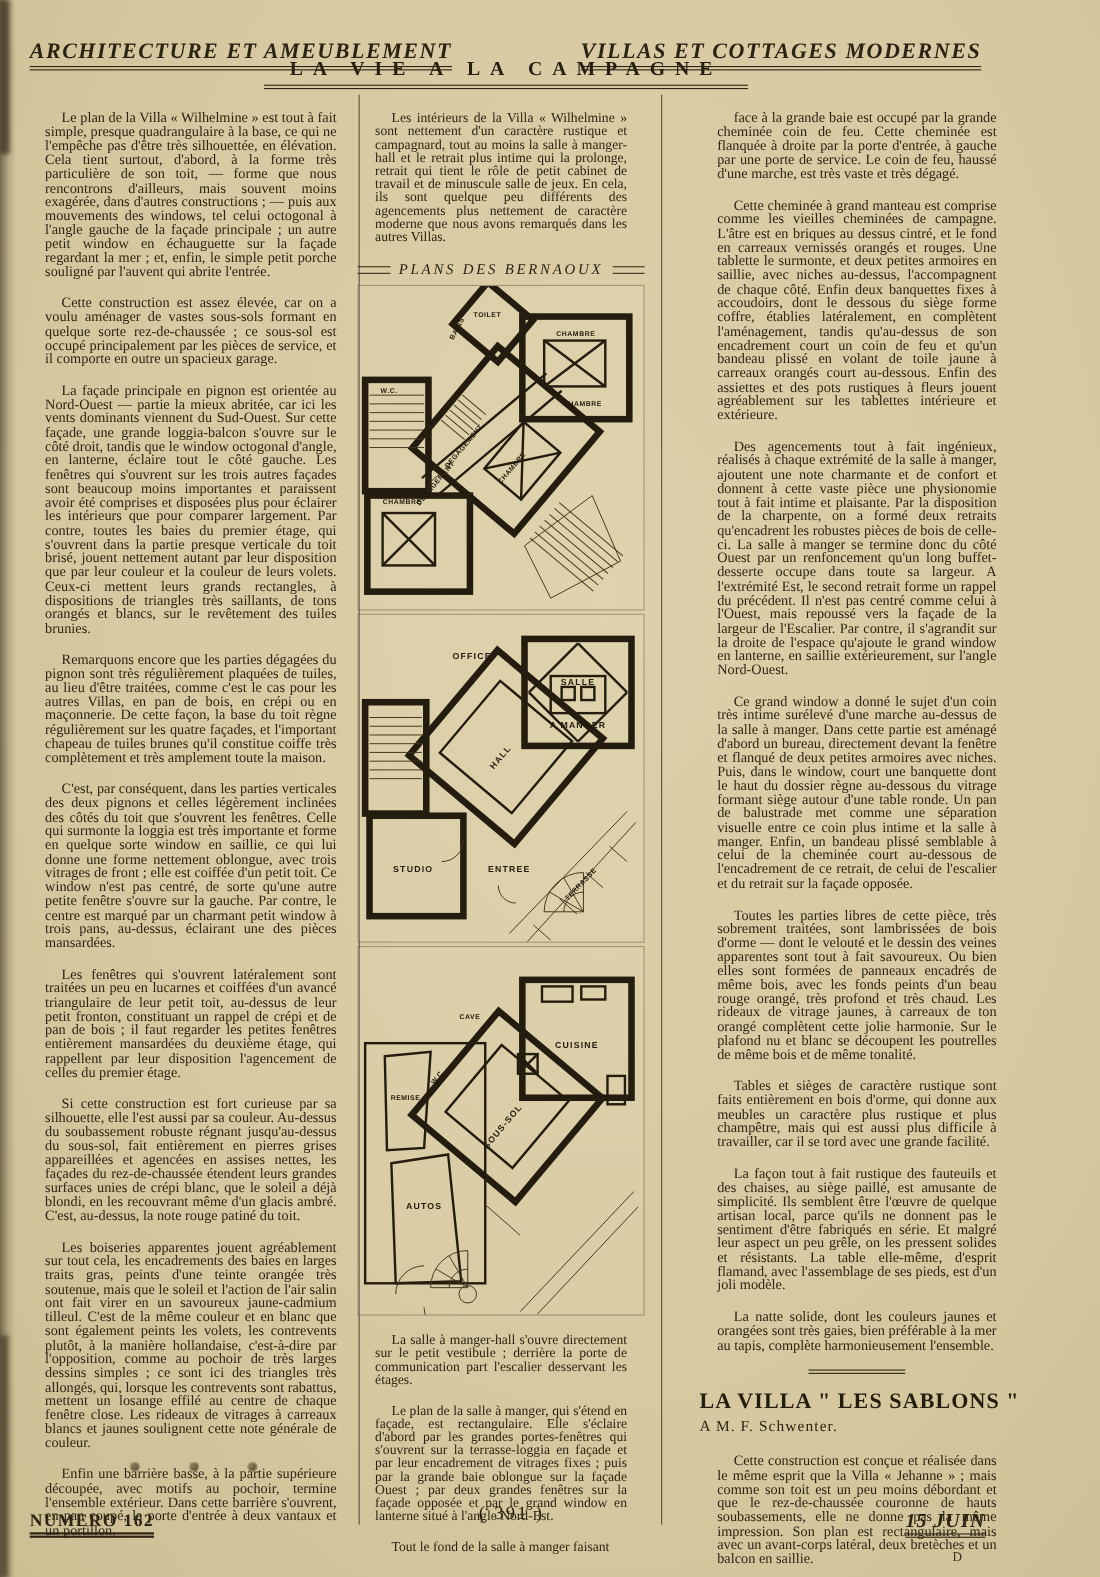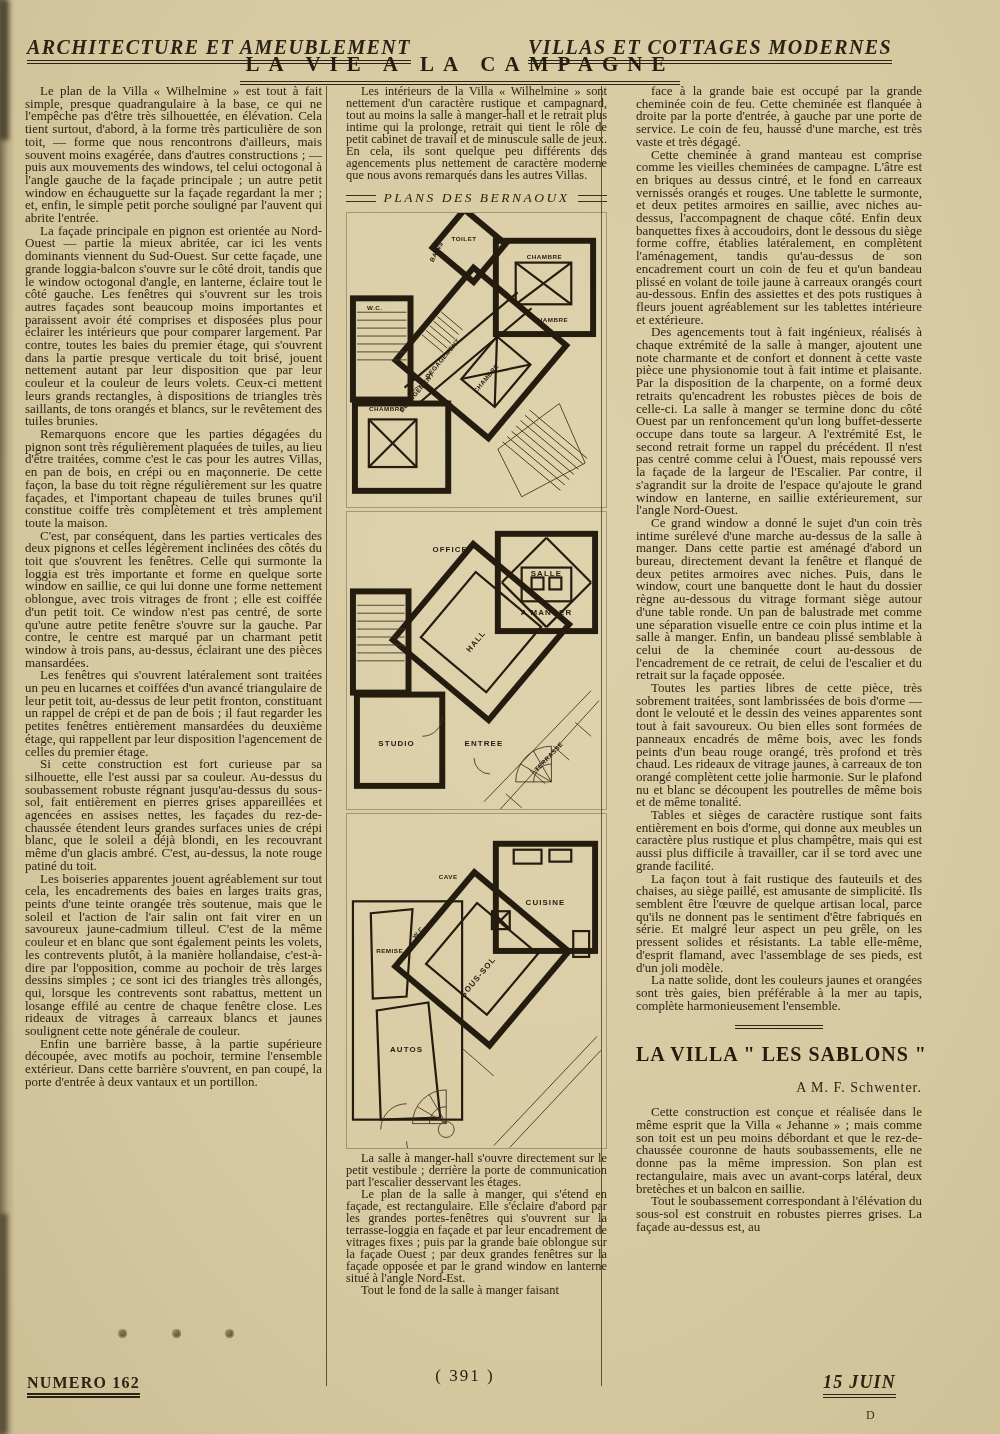--- a/index.html
+++ b/index.html
@@ -11,34 +11,34 @@
     background:linear-gradient(90deg, rgba(42,32,14,.55), rgba(42,32,14,.14) 55%, rgba(42,32,14,0));}
   .edge-blob-top{position:absolute;left:0;top:0;width:9px;height:140px;background:rgba(25,18,8,.55);filter:blur(2px);}
   .edge-blob-bottom{position:absolute;left:0;bottom:0;width:8px;height:220px;background:rgba(25,18,8,.45);filter:blur(2px);}
 
   
   .hdr-label{position:absolute;top:36px;font-style:italic;font-weight:bold;font-size:20px;
     letter-spacing:1.4px;border-bottom:4px double #2b2313;padding-bottom:1px;white-space:nowrap;}
   .hdr-left{left:27px;}
   .hdr-right{right:108px;}
   .masthead{position:absolute;left:240px;top:52px;width:440px;text-align:center;
-    font-size:21px;letter-spacing:9px;font-weight:600;color:#261f10;
+    font-size:18px;letter-spacing:9px;font-weight:600;color:#261f10;
     border-bottom:4px double #2b2313;padding-bottom:4px;white-space:nowrap;}
 
   
   .vrule{position:absolute;top:86px;height:1300px;width:1px;background:rgba(64,51,30,.8);}
   #vr1{left:326px;}
   #vr2{left:601px;}
 
   
   .col{position:absolute;top:85px;}
   .col-left{left:25px;width:297px;}
-  .col-mid{left:346px;width:261px;}
+  .col-mid{left:325px;width:261px;}
   .col-right{left:636px;width:286px;}
-  .col p{margin:0;text-align:justify;text-indent:15px;font-size:13px;line-height:12.7px;color:#2c2414;}
+  .col p{margin:16px;text-align:justify;text-indent:15px;font-size:13px;line-height:12.7px;color:#2c2414;}
   .col-mid p{font-size:12.4px;line-height:12px;}
 
   
   .plans-caption{display:flex;align-items:center;gap:8px;margin:9px 0 6px;}
   .cap-rule{flex:1;height:5px;border-top:1px solid #3a2f1a;border-bottom:1px solid #3a2f1a;}
   .cap-text{font-style:italic;font-size:13.5px;letter-spacing:2.5px;white-space:nowrap;color:#261f10;}
 
   
   .plan{position:relative;margin:2px 0 3px;border:1px solid rgba(70,56,34,.38);background:rgba(255,250,230,.07);}
   .plan svg{display:block;width:100%;height:auto;}
@@ -47,21 +47,21 @@
   .pt{fill:none;stroke:#44371f;stroke-width:0.9;}
   .plabel{font-family:"Liberation Sans", sans-serif;font-size:8px;letter-spacing:1.1px;
     fill:#241c0e;font-weight:bold;text-anchor:middle;}
   .plabel.small{font-size:6.3px;letter-spacing:.5px;}
 
   
   .sec-divider{width:88px;margin:13px auto 14px;height:2px;
     border-top:1.5px solid #2b2313;border-bottom:1.5px solid #2b2313;}
   .sec-title{text-align:center;font-size:20px;font-weight:bold;letter-spacing:1px;
     margin:0 0 3px;color:#241d0e;white-space:nowrap;}
-  .sec-subtitle{text-align:right;font-size:14px;letter-spacing:1px;margin:14px 0 10px;color:#2c2414;}
+  .sec-subtitle{text-align:left;font-size:14px;letter-spacing:1px;margin:4px 0 10px;color:#2c2414;}
 
   
   .ornaments{position:absolute;left:118px;top:1329px;width:116px;display:flex;justify-content:space-between;}
   .rosette{width:9px;height:9px;border-radius:50%;
     background:radial-gradient(circle at 35% 35%, #8d7c59, #493a20);
     box-shadow:inset 0 0 0 1.5px rgba(218,203,163,.4);}
   .foot-left{position:absolute;left:27px;top:1374px;font-weight:bold;font-size:16px;
     letter-spacing:1.2px;border-bottom:5px double #2b2313;padding-bottom:1px;}
   .foot-center{position:absolute;left:390px;top:1366px;width:150px;text-align:center;
     font-size:17px;letter-spacing:2px;color:#241d0e;}
@@ -79,20 +79,21 @@
 
   <div class="hdr-label hdr-left">ARCHITECTURE ET AMEUBLEMENT</div>
   <div class="hdr-label hdr-right">VILLAS ET COTTAGES MODERNES</div>
   <div class="masthead">LA VIE A LA CAMPAGNE</div>
 
   <div class="vrule" id="vr1"></div>
   <div class="vrule" id="vr2"></div>
 
   <div class="col col-left">
     <p>Le plan de la Villa « Wilhelmine » est tout à fait simple, presque quadrangulaire à la base, ce qui ne l'empêche pas d'être très silhouettée, en élévation. Cela tient surtout, d'abord, à la forme très particulière de son toit, — forme que nous rencontrons d'ailleurs, mais souvent moins exagérée, dans d'autres constructions ; — puis aux mouvements des windows, tel celui octogonal à l'angle gauche de la façade principale ; un autre petit window en échauguette sur la façade regardant la mer ; et, enfin, le simple petit porche souligné par l'auvent qui abrite l'entrée.</p>
+    <p>Cette construction est assez élevée, car on a voulu aménager de vastes sous-sols formant en quelque sorte rez-de-chaussée ; ce sous-sol est occupé principalement par les pièces de service, et il comporte en outre un spacieux garage.</p>
     <p>La façade principale en pignon est orientée au Nord-Ouest — partie la mieux abritée, car ici les vents dominants viennent du Sud-Ouest. Sur cette façade, une grande loggia-balcon s'ouvre sur le côté droit, tandis que le window octogonal d'angle, en lanterne, éclaire tout le côté gauche. Les fenêtres qui s'ouvrent sur les trois autres façades sont beaucoup moins importantes et paraissent avoir été comprises et disposées plus pour éclairer les intérieurs que pour comparer largement. Par contre, toutes les baies du premier étage, qui s'ouvrent dans la partie presque verticale du toit brisé, jouent nettement autant par leur disposition que par leur couleur et la couleur de leurs volets. Ceux-ci mettent leurs grands rectangles, à dispositions de triangles très saillants, de tons orangés et blancs, sur le revêtement des tuiles brunies.</p>
     <p>Remarquons encore que les parties dégagées du pignon sont très régulièrement plaquées de tuiles, au lieu d'être traitées, comme c'est le cas pour les autres Villas, en pan de bois, en crépi ou en maçonnerie. De cette façon, la base du toit règne régulièrement sur les quatre façades, et l'important chapeau de tuiles brunes qu'il constitue coiffe très complètement et très amplement toute la maison.</p>
     <p>C'est, par conséquent, dans les parties verticales des deux pignons et celles légèrement inclinées des côtés du toit que s'ouvrent les fenêtres. Celle qui surmonte la loggia est très importante et forme en quelque sorte window en saillie, ce qui lui donne une forme nettement oblongue, avec trois vitrages de front ; elle est coiffée d'un petit toit. Ce window n'est pas centré, de sorte qu'une autre petite fenêtre s'ouvre sur la gauche. Par contre, le centre est marqué par un charmant petit window à trois pans, au-dessus, éclairant une des pièces mansardées.</p>
     <p>Les fenêtres qui s'ouvrent latéralement sont traitées un peu en lucarnes et coiffées d'un avancé triangulaire de leur petit toit, au-dessus de leur petit fronton, constituant un rappel de crépi et de pan de bois ; il faut regarder les petites fenêtres entièrement mansardées du deuxième étage, qui rappellent par leur disposition l'agencement de celles du premier étage.</p>
     <p>Si cette construction est fort curieuse par sa silhouette, elle l'est aussi par sa couleur. Au-dessus du soubassement robuste régnant jusqu'au-dessus du sous-sol, fait entièrement en pierres grises appareillées et agencées en assises nettes, les façades du rez-de-chaussée étendent leurs grandes surfaces unies de crépi blanc, que le soleil a déjà blondi, en les recouvrant même d'un glacis ambré. C'est, au-dessus, la note rouge patiné du toit.</p>
     <p>Les boiseries apparentes jouent agréablement sur tout cela, les encadrements des baies en larges traits gras, peints d'une teinte orangée très soutenue, mais que le soleil et l'action de l'air salin ont fait virer en un savoureux jaune-cadmium tilleul. C'est de la même couleur et en blanc que sont également peints les volets, les contrevents plutôt, à la manière hollandaise, c'est-à-dire par l'opposition, comme au pochoir de très larges dessins simples ; ce sont ici des triangles très allongés, qui, lorsque les contrevents sont rabattus, mettent un losange effilé au centre de chaque fenêtre close. Les rideaux de vitrages à carreaux blancs et jaunes soulignent cette note générale de couleur.</p>
     <p>Enfin une barrière basse, à la partie supérieure découpée, avec motifs au pochoir, termine l'ensemble extérieur. Dans cette barrière s'ouvrent, en pan coupé, la porte d'entrée à deux vantaux et un portillon.</p>
   </div>
 
   <div class="col col-mid">

